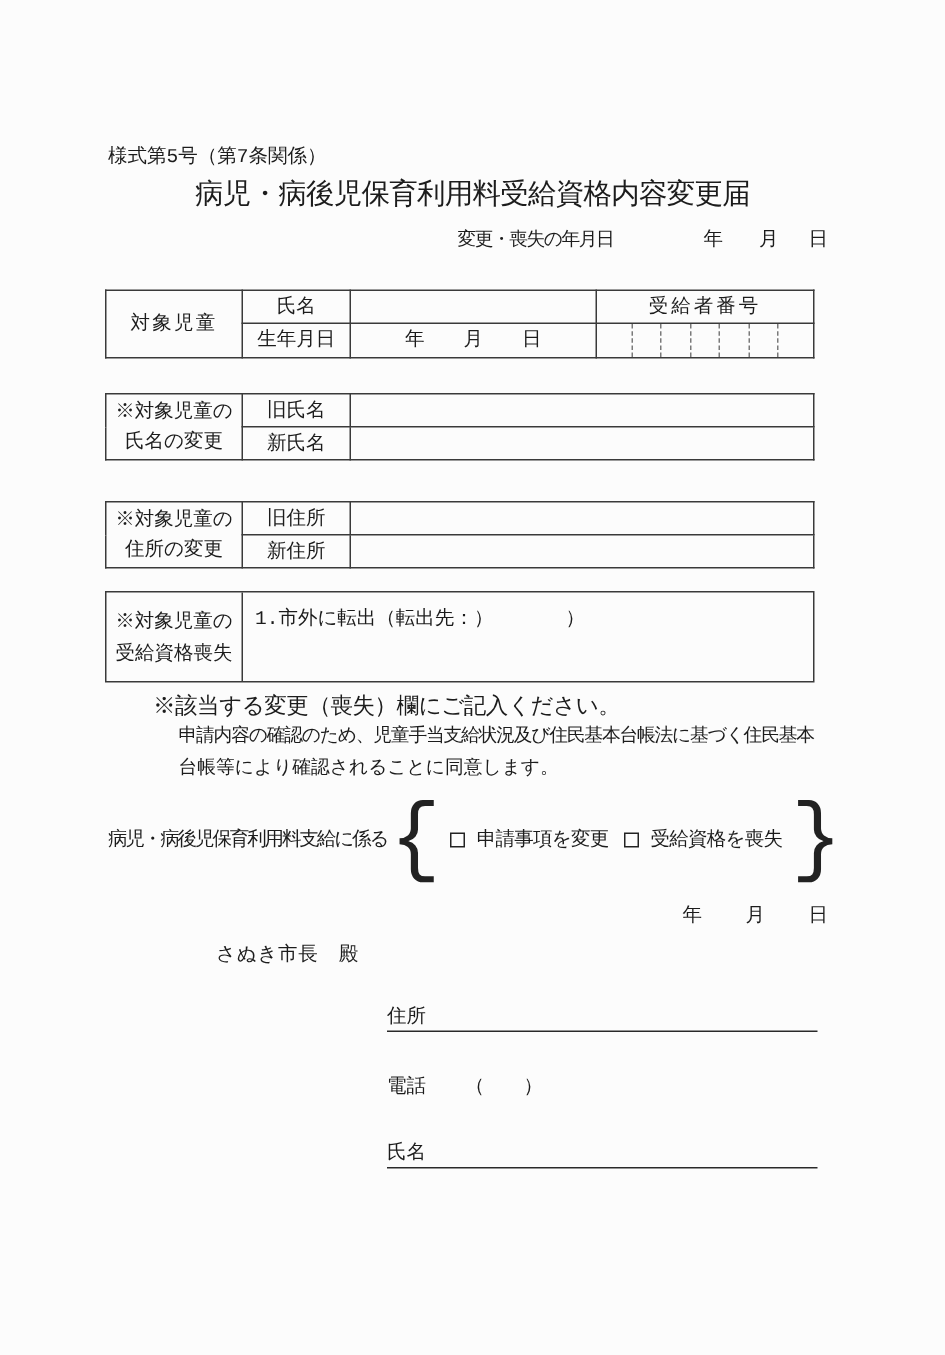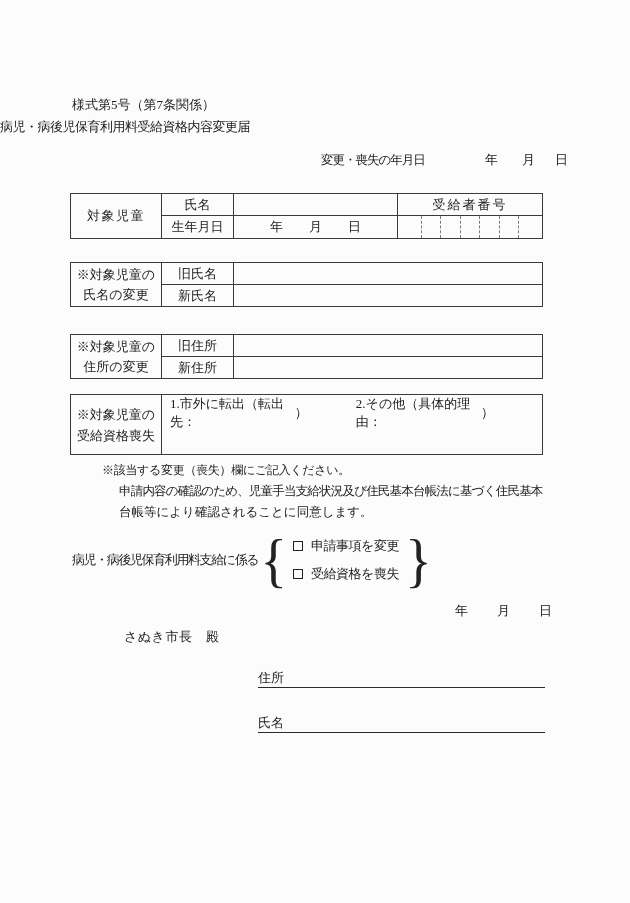--- a/index.html
+++ b/index.html
@@ -1,28 +1,28 @@
 <!DOCTYPE html>
 <html><head>
 <meta charset="utf-8">
 <style>
   * { margin:0; padding:0; box-sizing:border-box; }
   html,body { background:#fbfbfb; }
   .page {
     position:relative; width:630px; height:903px; margin:0 auto;
     background:#fcfcfc; color:#1c1c1c;
-    font-family:Liberation Serif, serif;
+    font-family:Liberation Mono, monospace;
     font-size:13px; line-height:1.35;
   }
   .abs { position:absolute; }
 
   
   .form-number { left:72px; top:96px; }
-  .doc-title { left:0; top:118px; width:630px; text-align:left; font-size:13px; letter-spacing:-0.5px; }
-  .topdate { left:16px; top:151px; width:522px; height:18px; }
+  .doc-title { left:0; top:118px; width:630px; text-align:center; font-size:19px; letter-spacing:-0.5px; }
+  .topdate { left:0; top:151px; width:522px; height:18px; }
   .topdate .lbl { position:absolute; left:305px; letter-spacing:-1px; font-size:12.5px; top:1px; }
   .tok-y1 { position:absolute; left:469px; }
   .tok-m1 { position:absolute; left:506px; }
   .tok-d1 { position:absolute; left:539px; }
 
   
   table.tbl { border-collapse:collapse; table-layout:fixed; position:absolute;padding-left:24px; }
   table.tbl td { border:1px solid #3a3a3a; padding:0 4px; vertical-align:middle; font-size:13px; height:22px; }
   td.c { text-align:center; padding:0; }
   .t1 { left:70px; top:193px; width:473px; }
@@ -37,39 +37,39 @@
 
   
   .t4 { left:70px; top:394px; width:473px; height:61px; border:1px solid #3a3a3a; display:flex; }
   .t4-label { width:91px; border-right:1px solid #3a3a3a; display:flex; flex-direction:column; justify-content:center; text-align:center; line-height:21px; }
   .t4-body { flex:1; padding:6px 0 0 8px; display:flex; }
   .opt-row { display:flex; align-items:center; height:23px; }
   .opt-fill { flex:1; }
   .opt-close { padding-right:48px; }
 
   
-  .note1 { left:102px; top:462px; font-size:12px; letter-spacing:-0.3px; }
+  .note1 { left:102px; top:462px; font-size:15px; letter-spacing:-0.3px; }
   .note2 { left:119px; top:483px; font-size:12.5px; letter-spacing:-0.8px; white-space:nowrap; }
   .note3 { left:119px; top:504px; font-size:12.5px; }
 
   
   .decl { left:72px; top:529px; height:62px; display:flex; align-items:center; font-size:13px; }
   .decl-prefix { letter-spacing:-1.4px; }
   .brace { font-size:56px; line-height:1; font-weight:300; transform:scaleY(1.05); margin:0 2px; color:#222; }
-  .decl-opts { display:flex; flex-direction:column; gap:10px; margin:0 4px; }
+  .decl-opts { display:flex; flex-direction:row; gap:10px; margin:0 4px; }
   .decl-opt { display:flex; align-items:center; letter-spacing:-0.5px; }
   .cbx { width:10px; height:10px; border:1.3px solid #222; margin-right:8px; flex:none; background:#fcfcfc; }
   .decl-suffix { letter-spacing:-1.2px; margin-left:3px; }
 
   
   .botdate { left:0; top:602px; width:630px; height:18px; }
   .tok-y2 { position:absolute; left:455px; }
   .tok-m2 { position:absolute; left:497px; }
   .tok-d2 { position:absolute; left:539px; }
-  .addressee { left:124px; top:628px; letter-spacing:0.5px;text-align:center; }
+  .addressee { left:144px; top:628px; letter-spacing:0.5px;text-align:center; }
   .sig { left:258px; top:646px; width:287px; }
   .sig-row { display:flex; align-items:flex-end;margin-top:24px; }
   .sig-row1 { height:18px; border-bottom:1px solid #2a2a2a; }
   .sig-row2 { height:22px; padding-top:5px; }
   .sig-row3 { height:21px; border-bottom:1px solid #2a2a2a; }
   .sig-fill { flex:1; }
   .phone-parens { margin-left:26px; }
 </style>
 </head>
 <body>
@@ -167,21 +167,20 @@
       <div>※対象児童の</div>
       <div>受給資格喪失</div>
     </div>
     <div class="t4-body">
       <div class="opt-row">
         <span>1.市外に転出（転出先：</span>
         <span class="opt-fill"></span>
         <span class="opt-close">）</span>
       </div>
       <div class="opt-row">
-        <span>2.その他（具体的理由：</span>
         <span class="opt-fill"></span>
         <span class="opt-close">）</span>
       </div>
     </div>
   </div>
 
   <div class="abs note1">※該当する変更（喪失）欄にご記入ください。</div>
   <div class="abs note3">台帳等により確認されることに同意します。</div>
   <div class="abs note2">申請内容の確認のため、児童手当支給状況及び住民基本台帳法に基づく住民基本</div>
 
@@ -207,19 +206,23 @@
     <span class="tok-d2">日</span>
   </div>
 
   <div class="abs addressee">さぬき市長　殿</div>
 
   <div class="abs sig">
     <div class="sig-row sig-row1">
       <span>住所</span>
       <span class="sig-fill"></span>
     </div>
+    <div class="sig-row sig-row2">
+      <span>電話</span>
+      <span class="phone-parens">（　　）</span>
+    </div>
     <div class="sig-row sig-row3">
       <span>氏名</span>
       <span class="sig-fill"></span>
     </div>
   </div>
 
 </div>
 
 </body></html>

